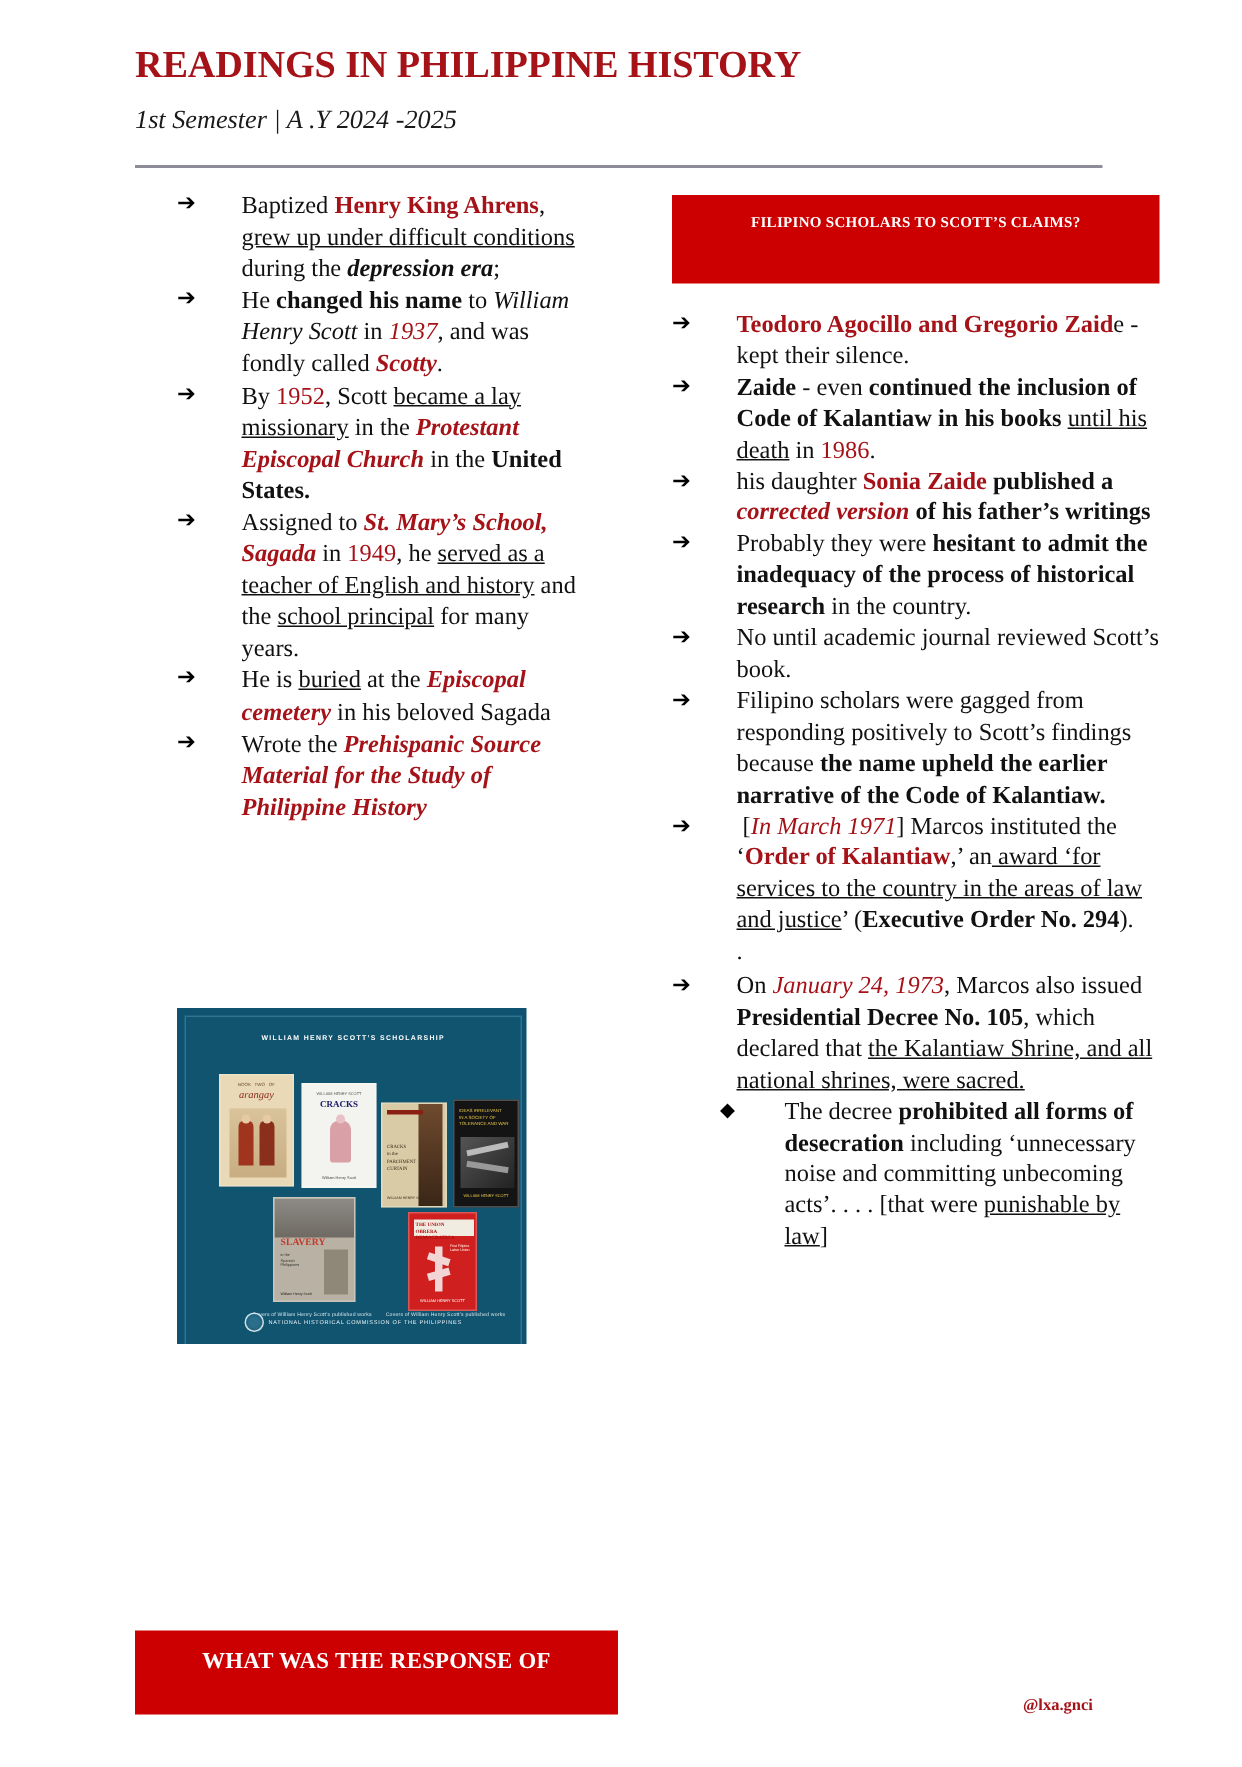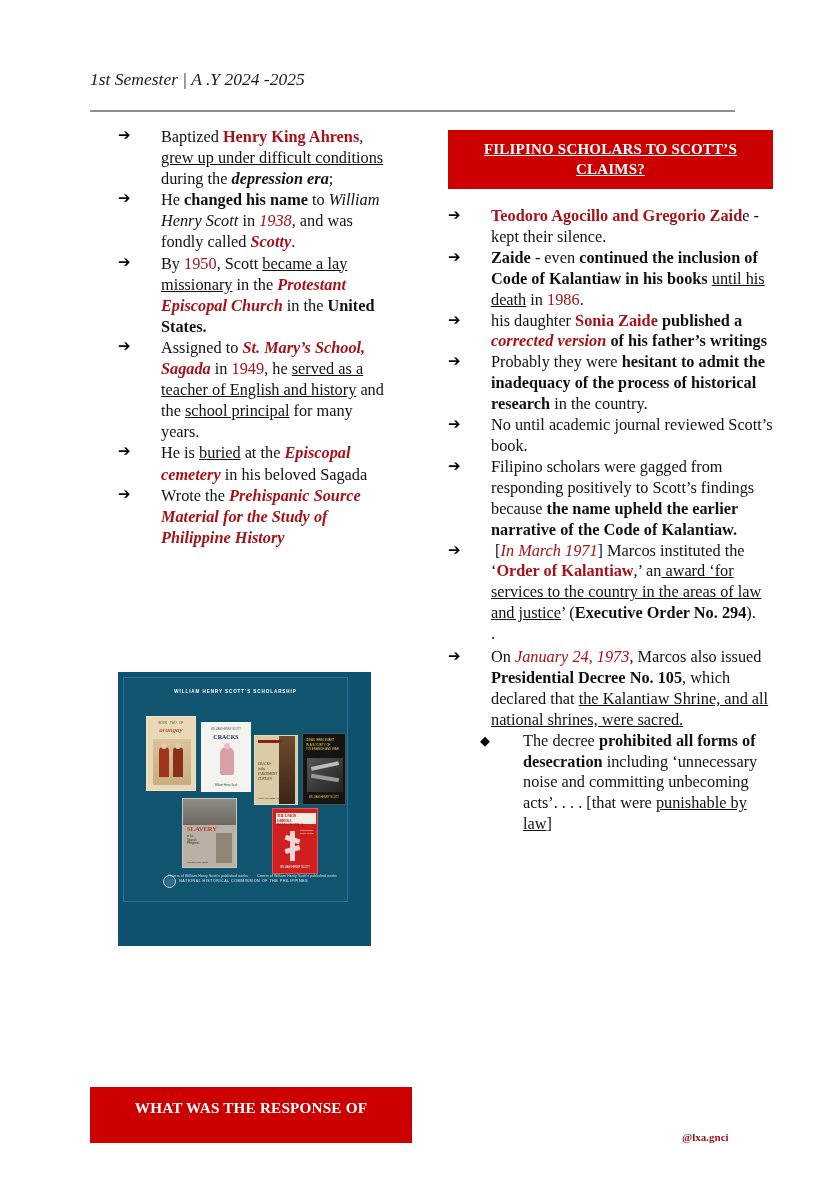--- a/index.html
+++ b/index.html
@@ -122,47 +122,45 @@
     font-family: "Liberation Serif", serif;
     text-align: center;
     box-sizing: border-box;
   }
   .banner-right {
     position: absolute;
     left: 448px;
     top: 130px;
     width: 325px;
     height: 59px;
-    font-size: 15px;
+    font-size: 10px;
     line-height: 20px;
     padding-top: 9px;
     letter-spacing: 0.2px;
-    text-decoration: underline;
   }
   .banner-bottom {
     position: absolute;
     left: 90px;
     top: 1087px;
     width: 322px;
     height: 56px;
     font-size: 15.2px;
     line-height: 41px;
     letter-spacing: 0.2px;
   }
 
   
   .poster {
     position: absolute;
     left: 118px;
     top: 672px;
     width: 233px;
-    height: 274px;
+    height: 224px;
     background: #0f5270;
     overflow: hidden;
-    padding-left: 20px;
   }
   .poster-inner {
     position: absolute;
     left: 5px; top: 5px;
     width: 223px; height: 223px;
     background: #10546f;
     border: 1px solid #2c7492;
   }
   .poster-title {
     position: absolute;
@@ -220,43 +218,44 @@
     font-weight: bold;
     color: #a51218;
     font-family: "Liberation Serif", serif;
   }
 </style>
 </head>
 <body>
 
 <div class="page">
 
+  <div class="doc-title">READINGS IN PHILIPPINE HISTORY</div>
 
   <div class="doc-subtitle">1st Semester | A .Y 2024 -2025</div>
 
   <div class="header-rule"></div>
 
   <div class="banner banner-right">FILIPINO SCHOLARS TO SCOTT’S CLAIMS?</div>
 
   <div class="col-left">
     <ul class="bullets">
 
       <li>
         <span class="marker">➔</span>
         <span title-ref="left_column.items.0.text">Baptized <span class="rb">Henry King Ahrens</span>, <span class="u">grew up under difficult conditions</span> during the <span class="b i">depression era</span>;</span>
       </li>
 
       <li>
         <span class="marker">➔</span>
-        <span title-ref="left_column.items.1.text">He <span class="b">changed his name</span> to <span class="i">William Henry Scott</span> in <span class="ri">1938</span>, and was fondly called <span class="rbi">Scotty</span>.</span>
-      </li>
-
-      <li>
-        <span class="marker">➔</span>
-        <span title-ref="left_column.items.2.text">By <span class="r">1950</span>, Scott <span class="u">became a lay missionary</span> in the <span class="rbi">Protestant Episcopal Church</span> in the <span class="b">United States.</span></span>
+        <span title-ref="left_column.items.1.text">He <span class="b">changed his name</span> to <span class="i">William Henry Scott</span> in <span class="ri">1937</span>, and was fondly called <span class="rbi">Scotty</span>.</span>
+      </li>
+
+      <li>
+        <span class="marker">➔</span>
+        <span title-ref="left_column.items.2.text">By <span class="r">1952</span>, Scott <span class="u">became a lay missionary</span> in the <span class="rbi">Protestant Episcopal Church</span> in the <span class="b">United States.</span></span>
       </li>
 
       <li>
         <span class="marker">➔</span>
         <span title-ref="left_column.items.3.text">Assigned to <span class="rbi">St. Mary’s School, Sagada</span> in <span class="r">1949</span>, he <span class="u">served as a teacher of English and history</span> and the <span class="u">school principal</span> for many years.</span>
       </li>
 
       <li>
         <span class="marker">➔</span>
         <span title-ref="left_column.items.4.text">He is <span class="u">buried</span> at the <span class="rbi">Episcopal cemetery</span> in his beloved Sagada</span>

